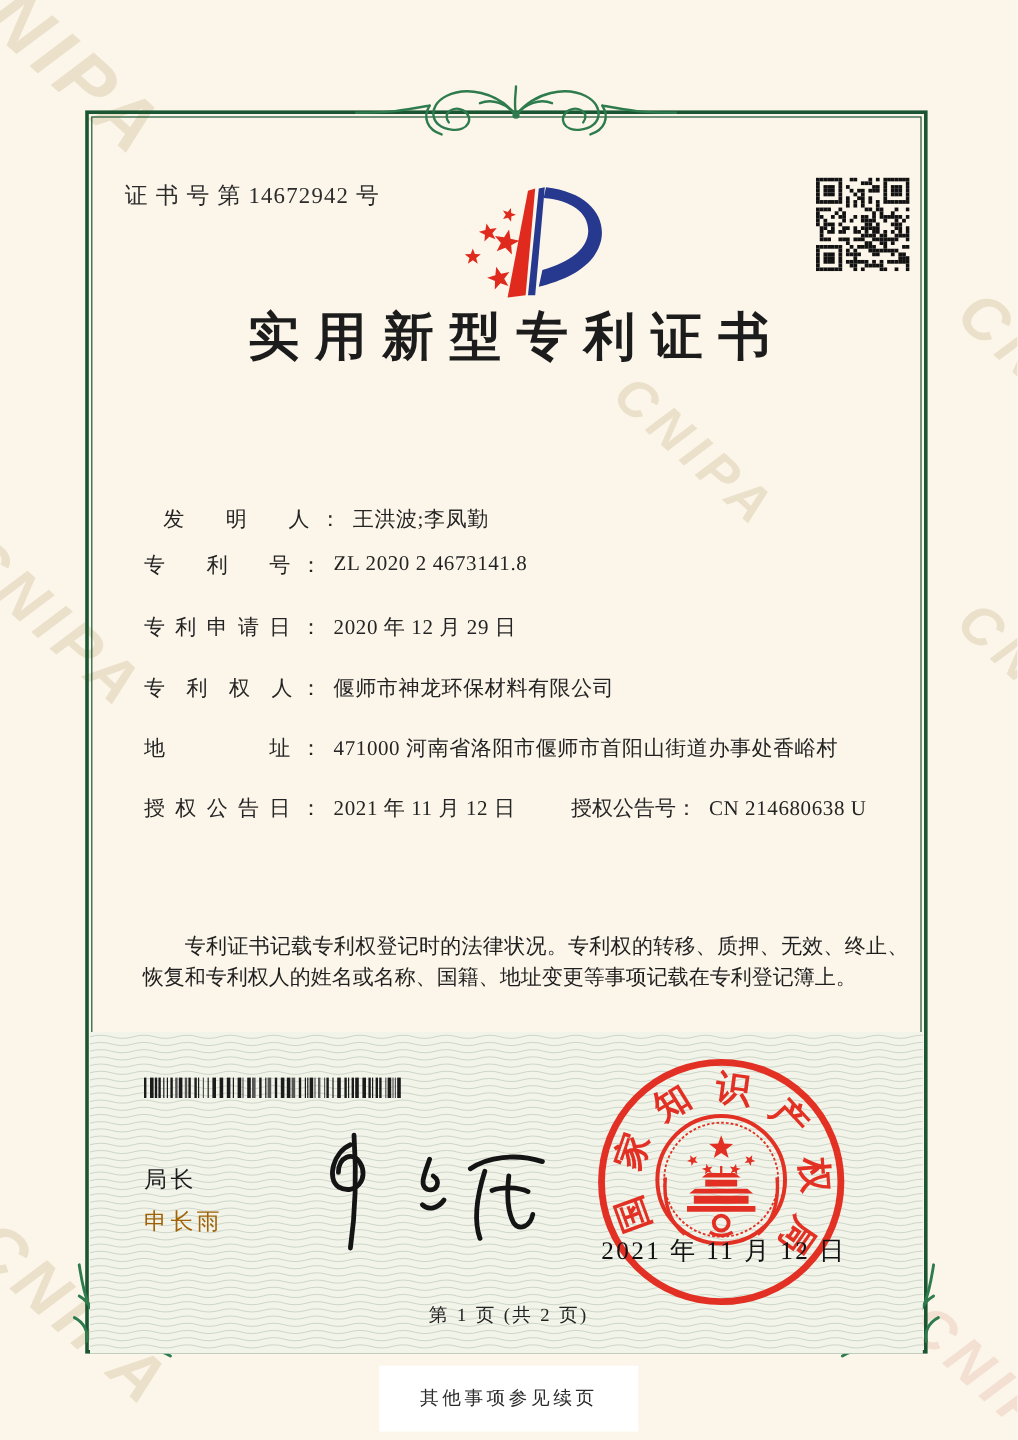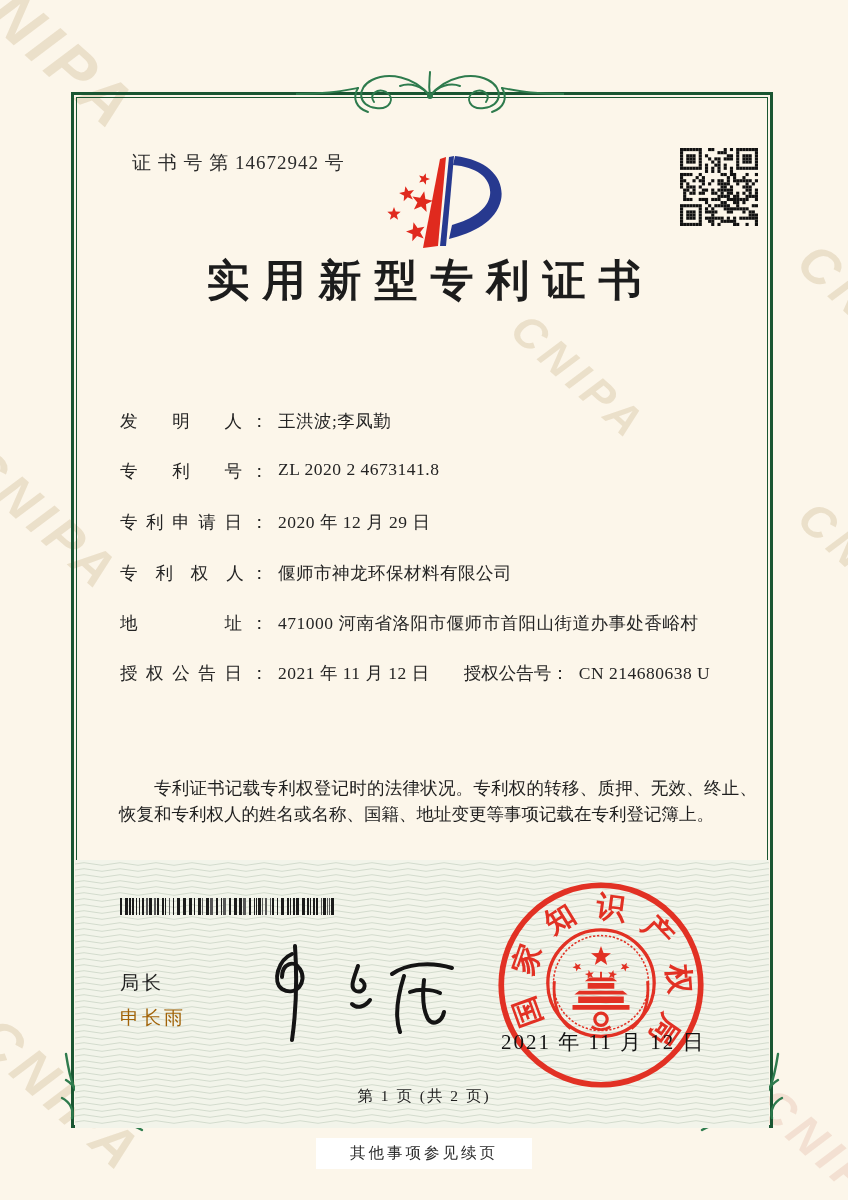--- a/index.html
+++ b/index.html
@@ -14,30 +14,30 @@
   .wm.pink { color:rgba(228,188,172,0.38); }
 
   
   .frame { position:absolute; left:71px; top:92px; width:702px; height:1036px;
            border:3px solid #1a5632; z-index:2; }
   .frame::after { content:""; position:absolute; inset:2px; border:1px solid #1a5632; }
   .ornament { position:absolute; z-index:3; }
 
   .content { position:absolute; inset:0; z-index:4; }
 
-  .cert-no { position:absolute; left:104px; top:150px; font-size:19px; color:#2b2b2b; letter-spacing:1px;margin-left:28px; }
+  .cert-no { position:absolute; left:104px; top:150px; font-size:19px; color:#2b2b2b; letter-spacing:1px; }
   .logo { position:absolute; left:352px; top:134px; }
   .qr { position:absolute; left:680px; top:148px; }
   .title { position:absolute; left:0; right:0; top:252px; text-align:center;
            font-size:43px; font-weight:bold; color:#1c1c1c; letter-spacing:13px; padding-left:13px; }
 
   .row { position:absolute; left:120px; width:636px; font-size:17.5px; color:#242424; white-space:nowrap; }
   .flabel { display:inline-block; width:148px; text-align:justify; text-align-last:justify; vertical-align:top; }
   .fvalue { margin-left:10px; letter-spacing:0.5px; }
-  .flabel2 { display:inline-block; margin-left:34px;text-align:right; }
+  .flabel2 { display:inline-block; margin-left:46px;text-align:right; }
   .para { position:absolute; left:119px; width:638px; font-size:17.5px; line-height:25.5px;
           color:#1f1f1f; text-align:justify; text-indent:2em; }
 
   
   .strip { position:absolute; left:75px; top:860px; width:694px; height:268px;
            background:#f2f4ea; z-index:3; }
   .barcode { position:absolute; left:120px; top:898px; width:216px; height:17px;
              display:flex; align-items:stretch; z-index:5; }
   .barcode div { height:100%; }
 
@@ -45,21 +45,21 @@
   .sig-name  { position:absolute; left:120px; top:1005px; font-size:19px; color:#a16207; letter-spacing:3px; z-index:5; }
   .signature { position:absolute; left:246px; top:938px; z-index:6; }
 
   .seal { position:absolute; left:487px; top:871px; width:228px; height:228px; z-index:5; opacity:0.95; }
   .seal-date { position:absolute; left:501px; top:1028px; width:200px; text-align:center;
                font-size:21px; color:#111; letter-spacing:2px; z-index:6; white-space:nowrap; }
 
   .page-footer { position:absolute; left:0; right:0; top:1086px; text-align:center;
                  font-size:15.5px; color:#222; letter-spacing:2px; z-index:6; }
   .bottom-note { position:absolute; left:50%; transform:translateX(-50%); top:1138px;
-                 background:#ffffff; padding:5px 34px; font-size:15.5px; color:#2a2a2a;
+                 background:#ffffff; padding:17px 34px; font-size:15.5px; color:#2a2a2a;
                  letter-spacing:3px; z-index:7; white-space:nowrap; }
 </style>
 </head>
 <body>
 
 <div class="page">
 
   <span class="wm" style="left:-68px; top:6px;   font-size:64px;">CNIPA</span>
   <span class="wm" style="left:497px; top:352px; font-size:44px;">CNIPA</span>
   <span class="wm" style="left:782px; top:286px; font-size:52px;">CNIPA</span>
@@ -476,21 +476,21 @@
         <rect x="10" y="24" width="1" height="1" fill="#111"></rect>
         <rect x="12" y="24" width="1" height="1" fill="#111"></rect>
         <rect x="17" y="24" width="1" height="1" fill="#111"></rect>
         <rect x="18" y="24" width="1" height="1" fill="#111"></rect>
         <rect x="21" y="24" width="1" height="1" fill="#111"></rect>
         <rect x="24" y="24" width="1" height="1" fill="#111"></rect>
       </svg>
 
     <div class="title">实用新型专利证书</div>
 
-    <div class="row" style="top:409px;">
+    <div class="row" style="top:420px;margin-left:16px;">
       <span class="flabel">发　明　人：</span><span class="fvalue">王洪波;李凤勤</span>
     </div>
     <div class="row" style="top:459px;">
       <span class="flabel">专　利　号：</span><span class="fvalue">ZL 2020 2 4673141.8</span>
     </div>
     <div class="row" style="top:510px;">
       <span class="flabel">专利申请日：</span><span class="fvalue">2020 年 12 月 29 日</span>
     </div>
     <div class="row" style="top:561px;">
       <span class="flabel">专 利 权 人：</span><span class="fvalue">偃师市神龙环保材料有限公司</span>

